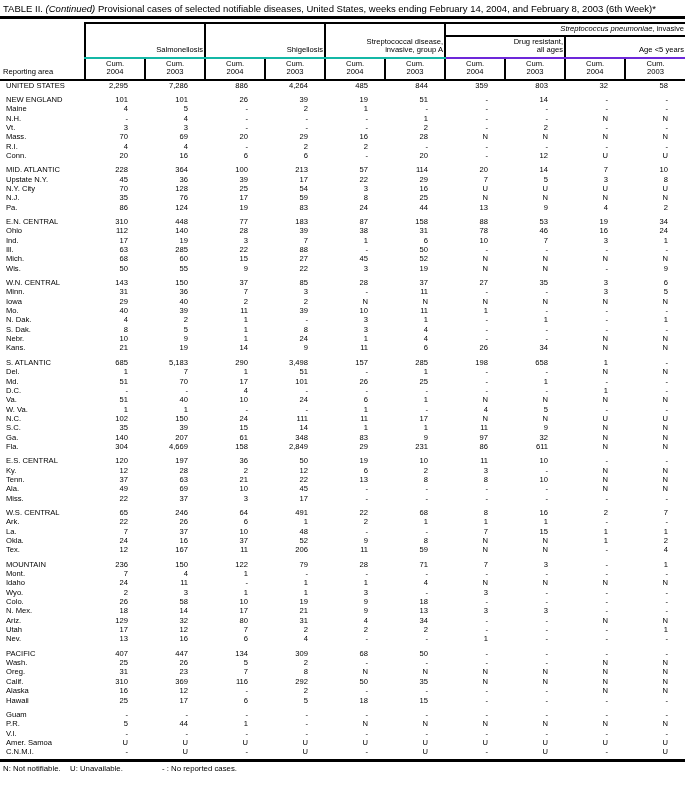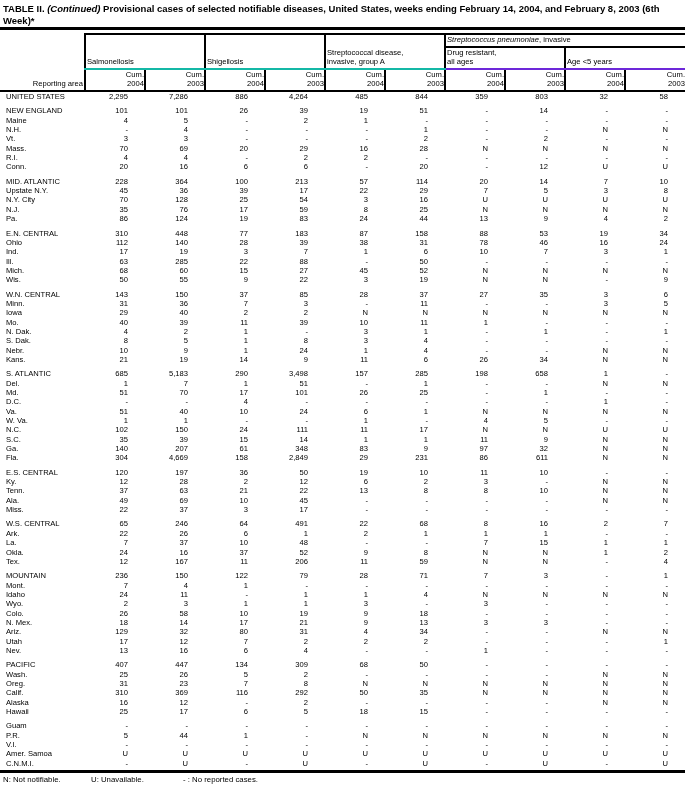--- a/index.html
+++ b/index.html
@@ -3,40 +3,40 @@
 <meta charset="utf-8">
 <style>
   html,body{margin:0;padding:0}
   body{
     width:685px;height:806px;overflow:hidden;
     background:#ffffff;color:#000000;
     font-family:"Liberation Sans", sans-serif;
     -webkit-font-smoothing:antialiased;
   }
   .page{width:685px}
-  .title{font-weight:bold;font-size:9.5px;line-height:11.5px;padding:3px 2px 0 3px}
+  .title{font-weight:normal;font-size:9.5px;line-height:11.5px;padding:3px 2px 0 3px}
   .title i{font-style:italic}
   .rule-heavy{height:3px;background:#000;margin-top:1px}
   table{border-collapse:collapse;table-layout:fixed;width:685px;margin-top:3px}
   td{padding:0}
-  thead td{font-size:7.6px;line-height:8.4px;vertical-align:bottom;text-align:left;padding:1px 1px 2px}
-  td.ra{text-align:right;vertical-align:bottom;padding-left:3px;border-bottom:2px solid #000}
+  thead td{font-size:7.6px;line-height:8.4px;vertical-align:bottom;text-align:right;padding:1px 1px 2px}
+  td.ra{text-align:left;vertical-align:bottom;padding-left:3px;border-bottom:2px solid #000}
   td.grp{border-top:2px solid #000;border-left:2px solid #000;border-bottom:2px solid #14b8a6}
   td.pneu{border-top:2px solid #000;border-left:2px solid #000;border-bottom:2px solid #000}
   td.pneu i{font-style:italic}
   td.sub{border-left:2px solid #000;border-bottom:2px solid #6d28d9}
-  td.cum{border-left:2px solid #000;border-bottom:2px solid #000;text-align:right;padding:1px 0 2px}
+  td.cum{border-left:2px solid #000;border-bottom:2px solid #000;text-align:center;padding:1px 0 2px}
   tbody td{font-size:7.6px;line-height:9.35px;white-space:nowrap;overflow:hidden}
   tbody td.a{text-align:left;padding-left:6px}
   tbody td.v{text-align:right;padding-right:17px}
   tr.spacer td{height:5px;line-height:5px;font-size:1px}
   .footrule{height:3px;background:#000;margin-top:2px}
   .footnotes{font-size:7.8px;line-height:10px;padding:2px 0 0 3px}
   .legend span{display:inline-block}
-  .legend .l0{width:88px}
+  .legend .l0{width:67px}
   .legend .l1{width:92px}
 </style>
 </head>
 <body>
 
 <div class="page">
 
   <div class="title"><span>TABLE II.</span> <i>(Continued)</i> <span>Provisional cases of selected notifiable diseases, United States, weeks ending February 14, 2004, and February 8, 2003 (6th Week)*</span></div>
   <div class="rule-heavy"></div>
 

